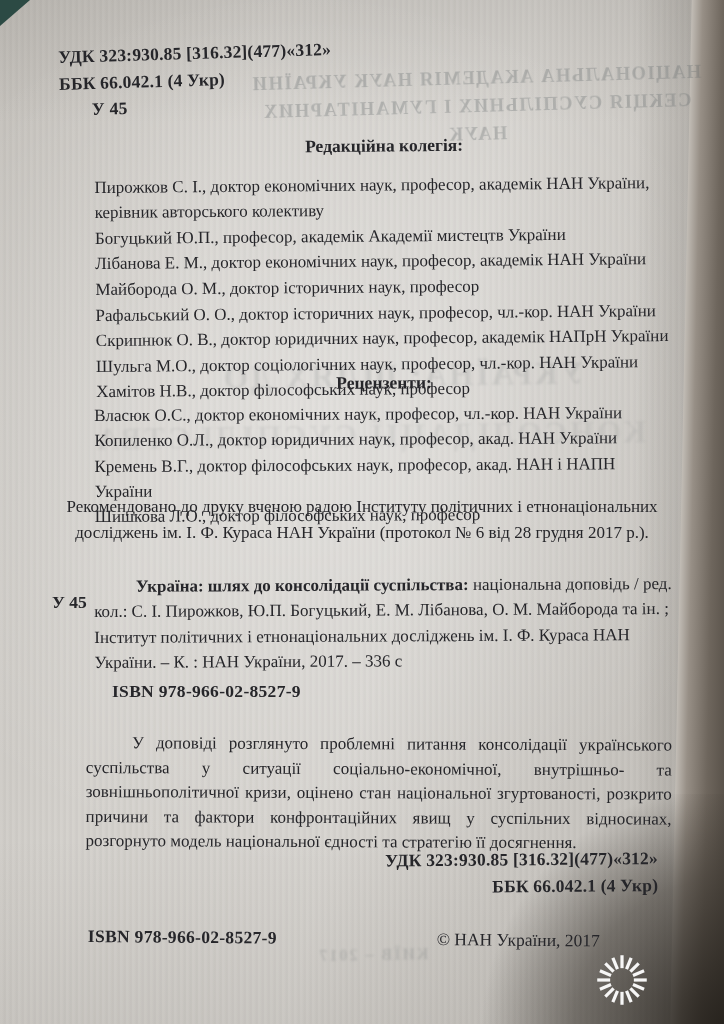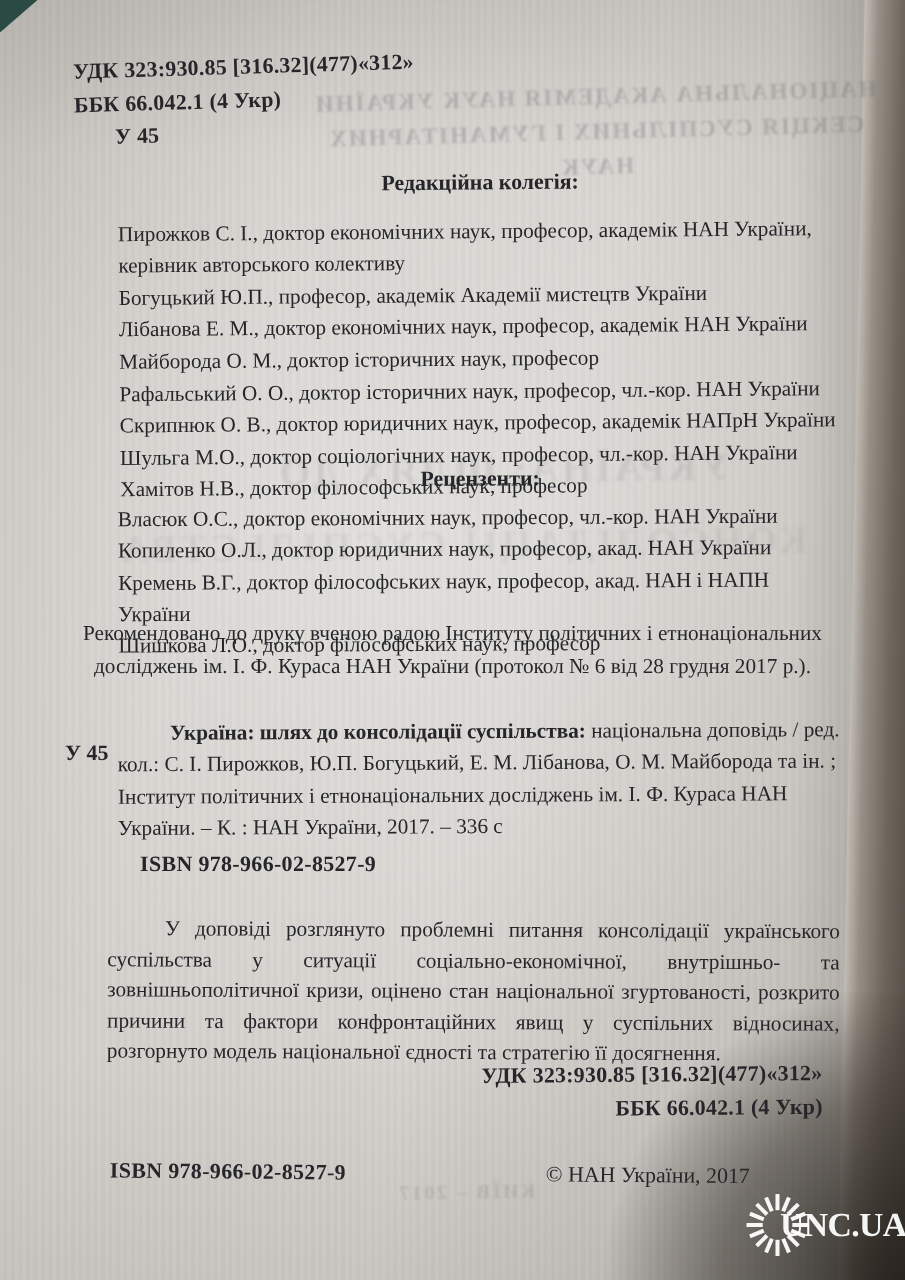--- a/index.html
+++ b/index.html
@@ -146,16 +146,15 @@
         <line x1="15" y1="26" x2="3" y2="26"></line>
         <line x1="15.8" y1="21.8" x2="5.5" y2="17.5"></line>
         <line x1="18.2" y1="18.2" x2="10.5" y2="10.5"></line>
         <line x1="21.8" y1="15.8" x2="17.5" y2="5.5"></line>
         <line x1="26" y1="15" x2="26" y2="3"></line>
         <line x1="30.2" y1="15.8" x2="34.5" y2="5.5"></line>
         <line x1="33.8" y1="18.2" x2="41.5" y2="10.5"></line>
         <line x1="36.2" y1="21.8" x2="46.5" y2="17.5"></line>
       </g>
     </svg>
-    <span class="wm-label">UNC.UA</span>
   </div>
 
 </div>
 
 </body></html>

